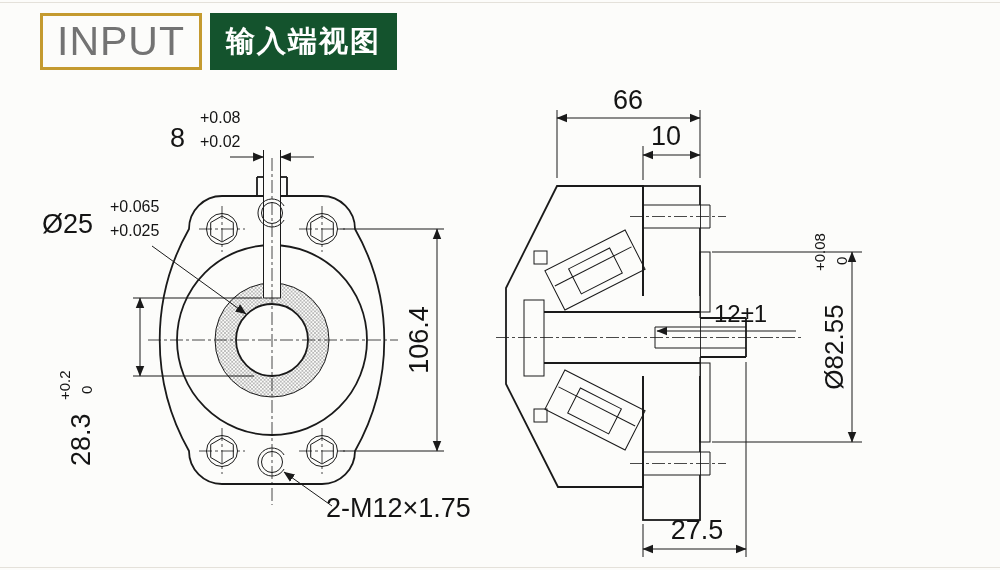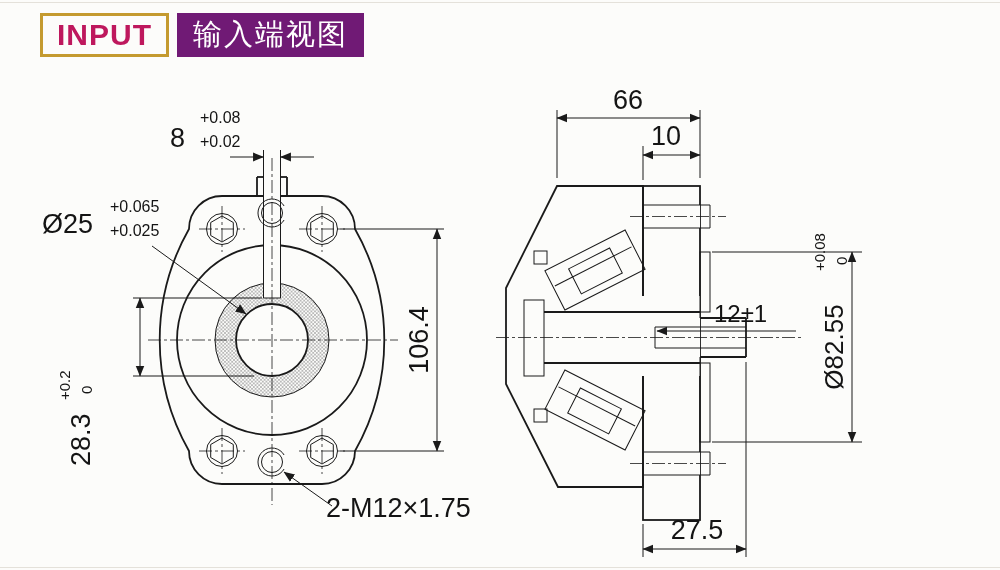--- a/index.html
+++ b/index.html
@@ -7,27 +7,27 @@
     width:1000px;height:570px;position:relative;overflow:hidden;
     background:#fcfcfa;
     font-family:"Liberation Sans",sans-serif;
   }
   .page-rule{position:absolute;left:0;right:0;height:0;border-top:1px solid #e4e1da}
   .page-rule.top{top:2px}
   .page-rule.bottom{bottom:2px}
 
   .header{position:absolute;top:13px;left:40px;display:flex;gap:8px;z-index:5;align-items:stretch}
   .badge-en{
-    border:3px solid #c49a2f;color:#be185d;background:#fcfcfa;
-    font-weight:bold;font-size:30px;letter-spacing:1px;
+    border:3px solid #c49a2f;color:#737373;background:#fcfcfa;
+    font-weight:normal;font-size:41px;letter-spacing:1px;
     padding:2px 14px;display:flex;align-items:center;
   }
   .badge-zh{
-    background:#701a75;color:#ffffff;font-size:29px;
-    padding:2px 16px;display:flex;align-items:center;letter-spacing:2px;
+    background:#14532d;color:#ffffff;font-size:29px;
+    padding:2px 16px;display:flex;align-items:center;letter-spacing:2px;font-weight:bold;
   }
 
   svg.drawing{position:absolute;top:0;left:0}
   .thick{stroke:#1a1a1a;stroke-width:1.8;fill:none}
   .thin{stroke:#1a1a1a;stroke-width:1;fill:none}
   .cl{stroke:#1a1a1a;stroke-width:0.8;fill:none;stroke-dasharray:13 3 3 3}
   .dim{stroke:#1a1a1a;stroke-width:1;fill:none}
   .dtext{fill:#141414;font-family:"Liberation Sans",sans-serif}
 </style>
 </head>

